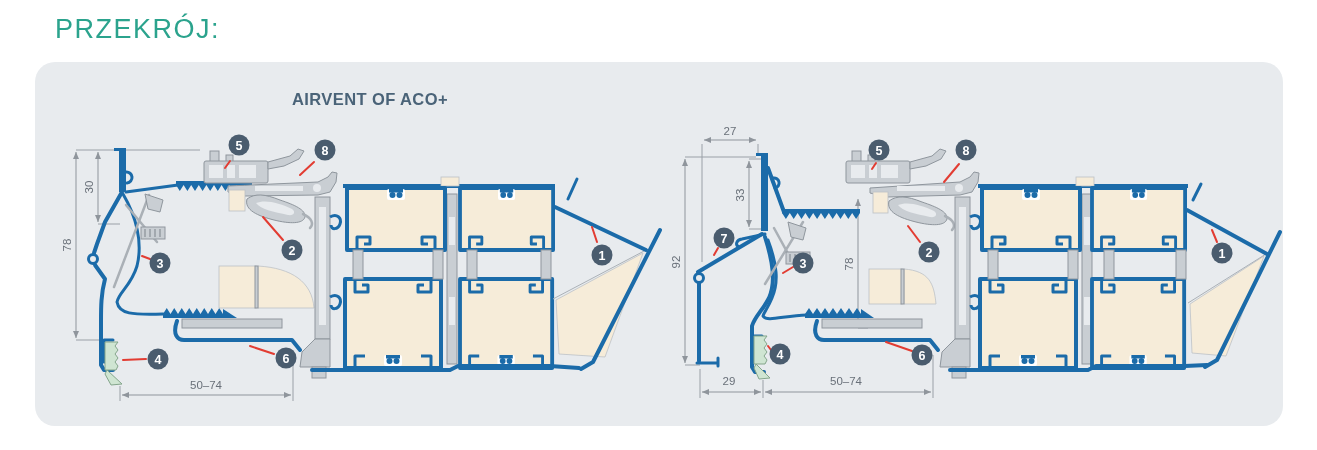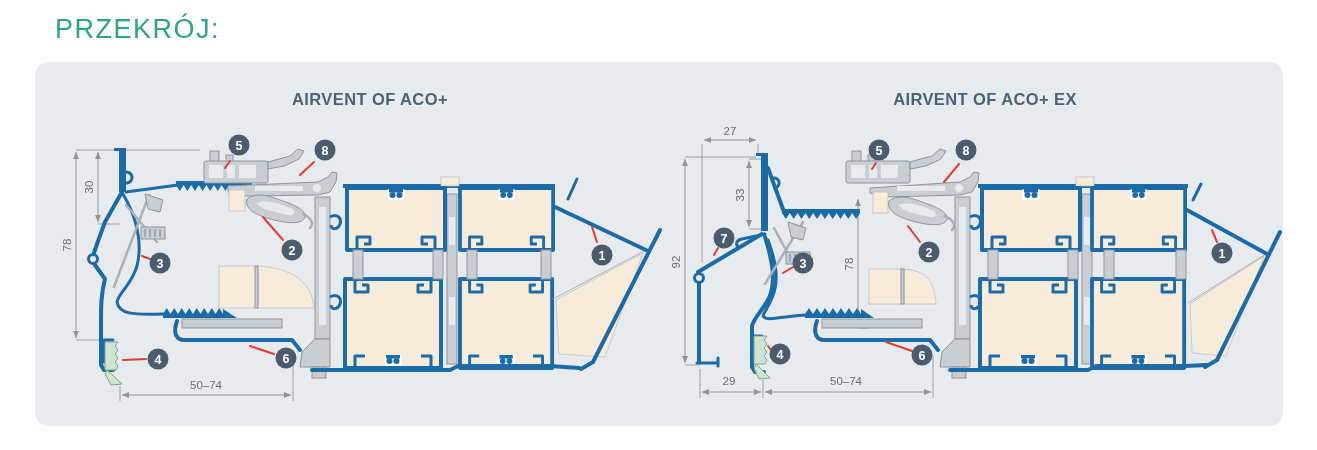--- a/index.html
+++ b/index.html
@@ -1,18 +1,18 @@
 <!DOCTYPE html>
 <html><head>
 <meta charset="utf-8">
 <style>
   html,body{margin:0;padding:0;background:#ffffff;}
   body{width:1317px;height:450px;position:relative;font-family:"Liberation Sans",sans-serif;overflow:hidden;}
   .page-title{position:absolute;left:35px;top:14px;font-size:27px;font-weight:400;letter-spacing:1.5px;color:#2ba38d;margin-left:20px;}
-  .panel{position:absolute;left:35px;top:62px;width:1248px;height:364px;background:#e8ebee;border-radius:14px;}
+  .panel{position:absolute;left:35px;top:62px;width:1248px;height:364px;background:#e8ebee;border-radius:20px;}
   .fig-title{position:absolute;top:28px;font-size:16.5px;font-weight:bold;letter-spacing:.4px;color:#4a6378;text-align:center;}
   .fig-title.l{left:25px;width:620px;}
   .fig-title.r{left:635px;width:630px;}
   .figsvg{position:absolute;top:60px;}
   .figsvg.l{left:25px;}
   .figsvg.r{left:635px;}
   
   .dim{stroke:#8f959c;stroke-width:1;fill:none;}
   .dimx{stroke:#9aa0a7;stroke-width:1;fill:none;}
   .dimt{fill:#697079;font-size:11.5px;}
@@ -65,21 +65,20 @@
     </g>
     <path id="sclip" d="M0,0 c7,-4 12,1 10,7 c-2,6 -9,6 -9,1" fill="none" stroke="#1b6ba9" stroke-width="3"></path>
   </defs>
 </svg>
 
 <div class="page-title">PRZEKRÓJ:</div>
 
 <div class="panel">
 
   <div class="fig-title l">AIRVENT OF ACO+</div>
-  <div class="fig-title r">AIRVENT OF ACO+ EX</div>
 
   <svg class="figsvg l" width="620" height="300" viewBox="0 0 620 300">
 
     <g>
       <line class="dimx" x1="16" y1="28" x2="140" y2="28"></line>
       <line class="dimx" x1="16" y1="218" x2="40" y2="218"></line>
       <line class="dim" x1="16" y1="30" x2="16" y2="216" marker-start="url(#mS)" marker-end="url(#mE)"></line>
       <text class="dimt" transform="translate(11,123) rotate(-90)" text-anchor="middle">78</text>
     </g>
     <g>

